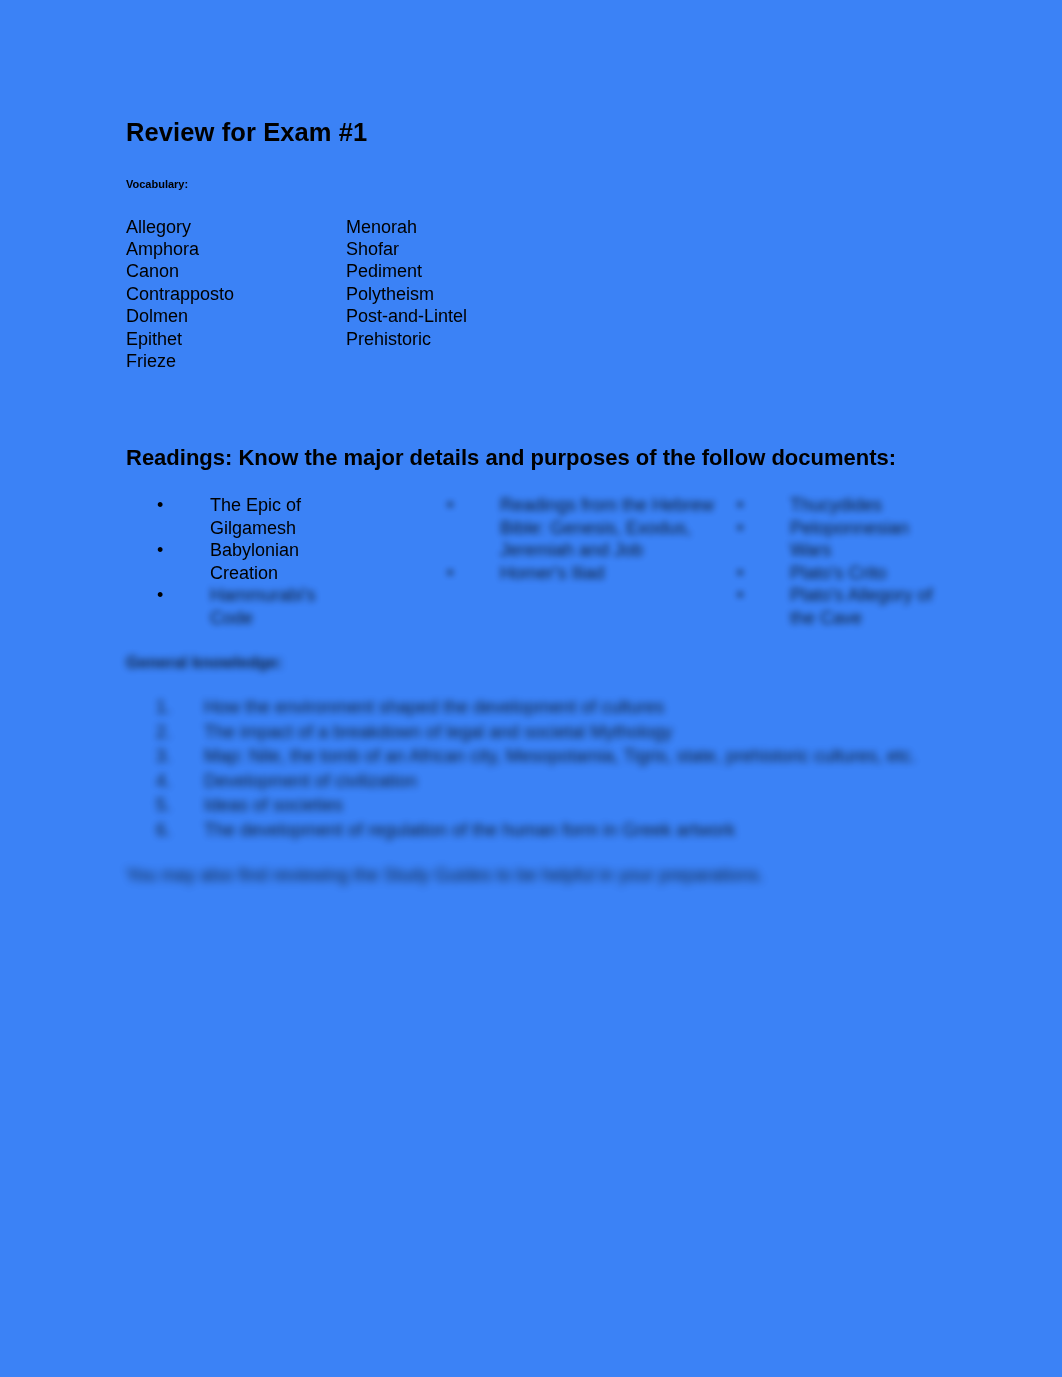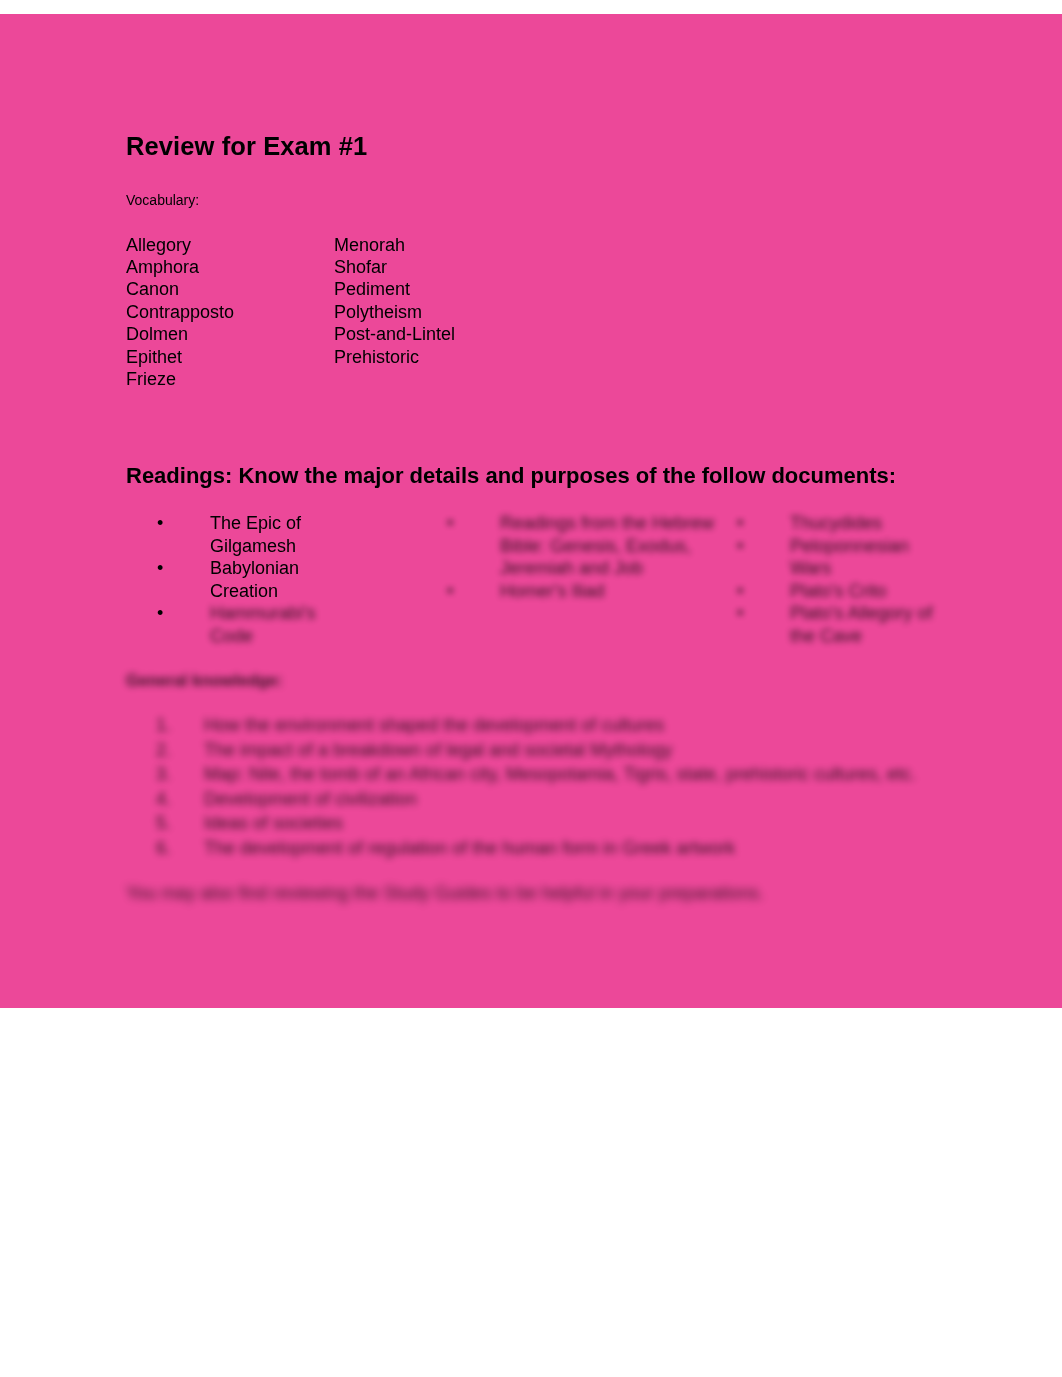--- a/index.html
+++ b/index.html
@@ -12,56 +12,55 @@
     height: 1377px;
     font-family: "Liberation Sans", sans-serif;
     color: #000000;
     overflow: hidden;
     position: relative;
   }
   .page {
     position: absolute;
     left: 0; top: 0;
     width: 1062px;
-    height: 994px;
-    background: #ec4899;
-    margin-top: 14px;
+    height: 1377px;
+    background: #3b82f6;
   }
   .doc {
     position: absolute;
     left: 126px;
     top: 118px;
     width: 820px;
   }
 
   h1.doc-title {
     font-size: 25.5px;
     font-weight: bold;
     letter-spacing: 0.1px;
     margin: 0;
     padding: 0;
     line-height: 1.15;
   }
 
   .spacer-1 { height: 30px; }
 
   .section-label {
-    font-size: 14px;
-    font-weight: normal;
+    font-size: 11px;
+    font-weight: bold;
     line-height: 1.3;
     margin: 0;
   }
 
   .spacer-2 { height: 24px; }
 
   
   .vocab {
     display: grid;
     grid-template-columns: 208px 205px 213px auto;
-    column-gap: 0;
+    column-gap: 12px;
   }
   .vocab-col { }
   .vocab-term {
     font-size: 18px;
     line-height: 22.4px;
     white-space: nowrap;
   }
 
   .spacer-3 { height: 72px; }
 

